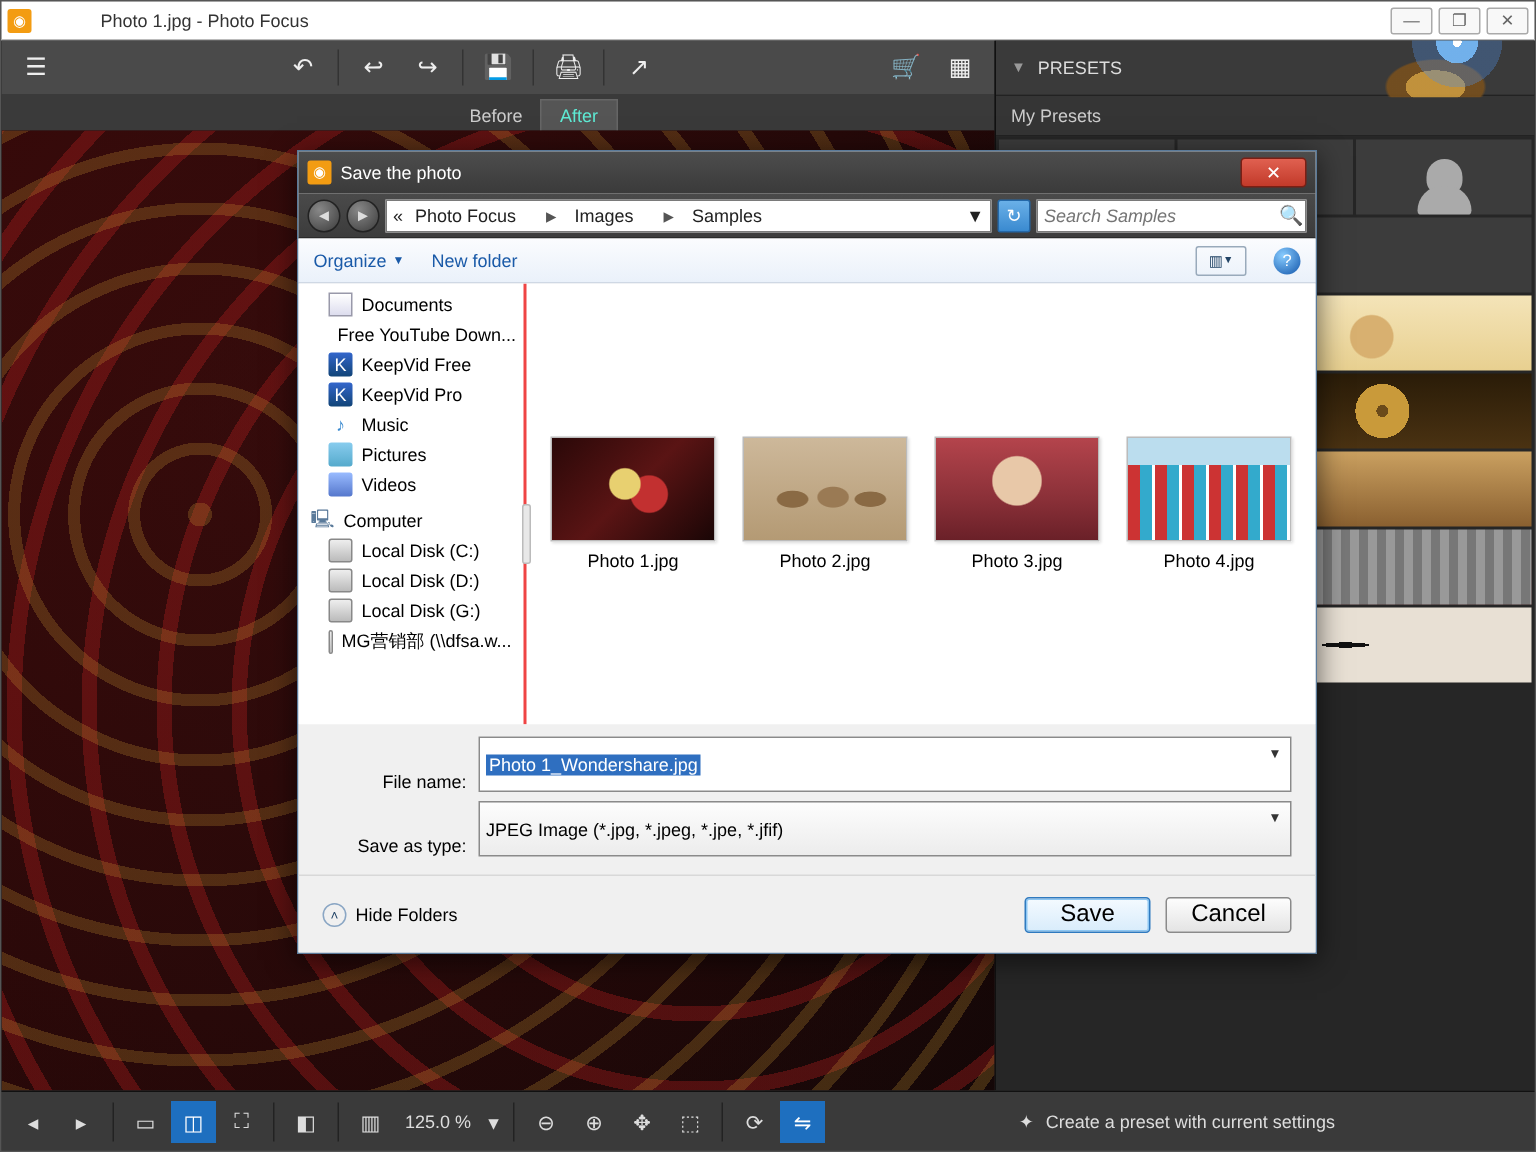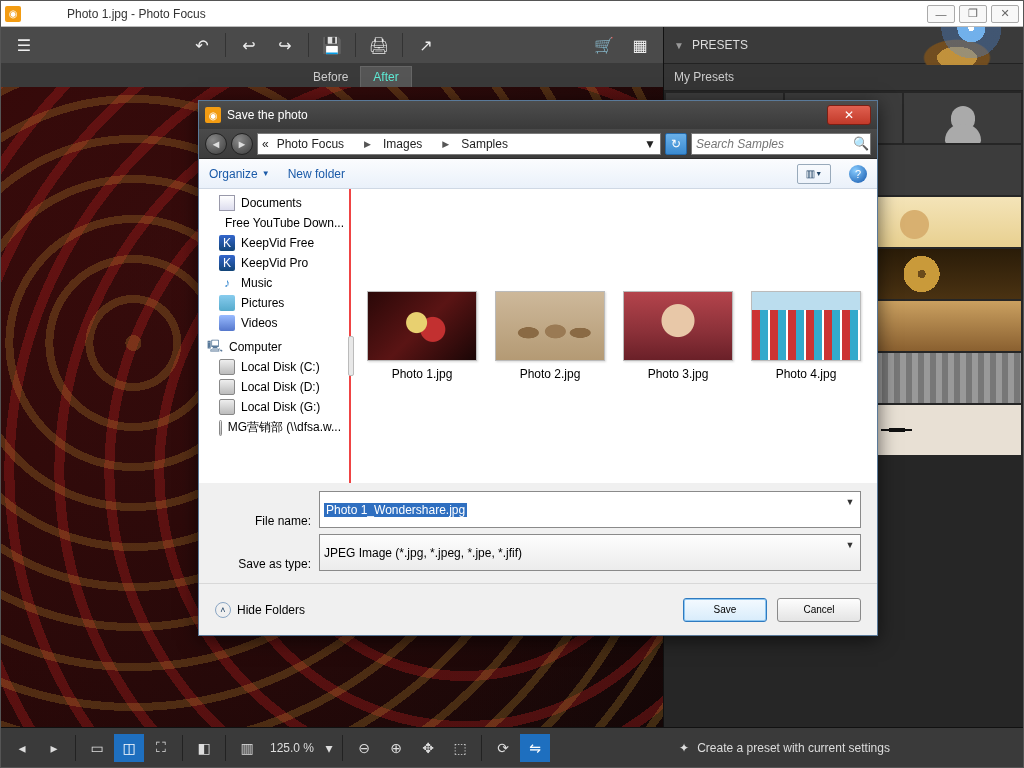--- a/index.html
+++ b/index.html
@@ -114,21 +114,21 @@
 .field-row label { width:120px; text-align:right; padding-right:8px; }
 .field-row .combo { flex:1; height:37px; border:1px solid #8a8a8a; background:#fff; display:flex; align-items:center; padding:0 4px; position:relative; }
 .field-row .combo .sel { background:#2f6fc0; color:#fff; padding:0 2px; }
 .field-row .combo .dd { position:absolute; right:2px; top:2px; width:16px; height:16px; display:flex; align-items:center; justify-content:center; font-size:9px; color:#333; cursor:pointer; }
 .field-row .combo.type { background:linear-gradient(#fdfdfd,#ececec); }
 
 .dlg-buttons { height:52px; background:#f0f0f0; border-top:1px solid #d8d8d8; display:flex; align-items:center; padding:0 16px; gap:10px; }
 .hide-folders { display:flex; align-items:center; gap:6px; font-size:12px; cursor:pointer; }
 .hide-folders .chev { width:16px; height:16px; border:1px solid #8aa6c4; border-radius:50%; display:flex; align-items:center; justify-content:center; font-size:9px; color:#246; }
 .dlg-buttons .spacer { flex:1; }
-.dlg-btn { min-width:84px; height:24px; border:1px solid #8a8a8a; background:linear-gradient(#fdfdfd,#e4e4e4); font-size:10px; cursor:pointer; border-radius:3px; }
+.dlg-btn { min-width:84px; height:24px; border:1px solid #8a8a8a; background:linear-gradient(#fdfdfd,#e4e4e4); font-size:16px; cursor:pointer; border-radius:3px; }
 .dlg-btn.default { border:1px solid #2f7abf; box-shadow:0 0 0 1px #8cc6f2 inset; background:linear-gradient(#f4faff,#d8ecfb); }
 </style>
 </head>
 <body>
 
 <div class="app-window">
 
   <div class="title-bar">
     <span class="logo">◉</span>
     <span class="title">Photo 1.jpg - Photo Focus</span>

